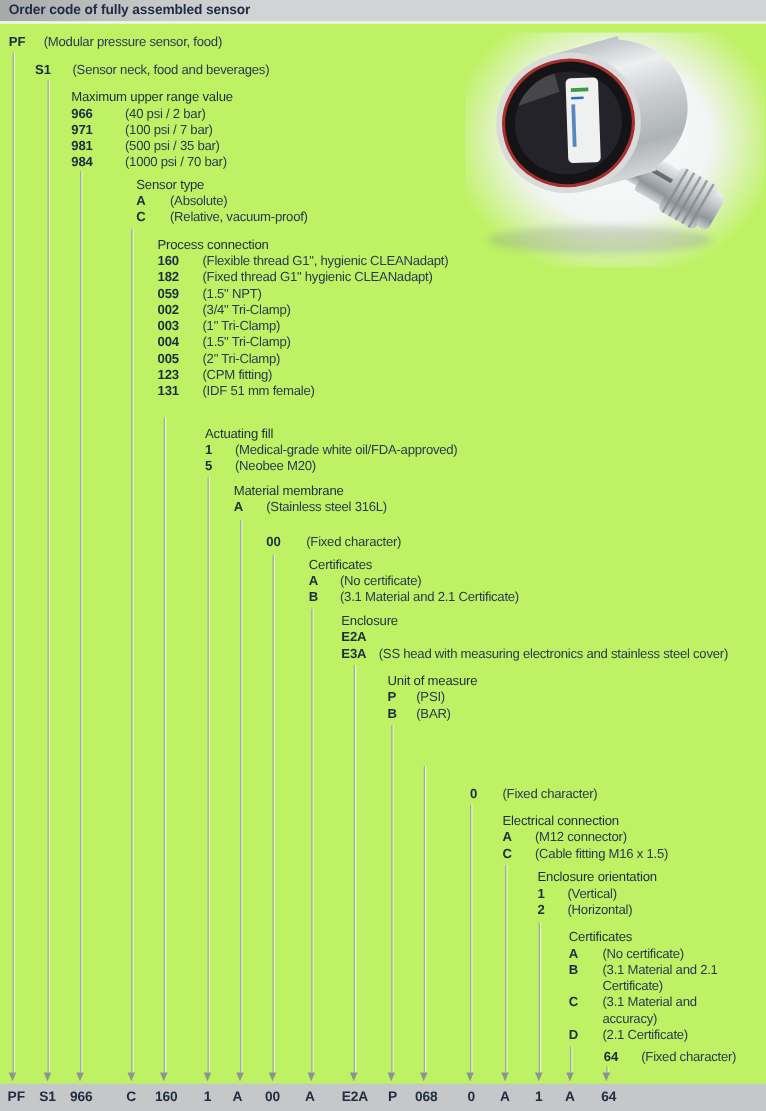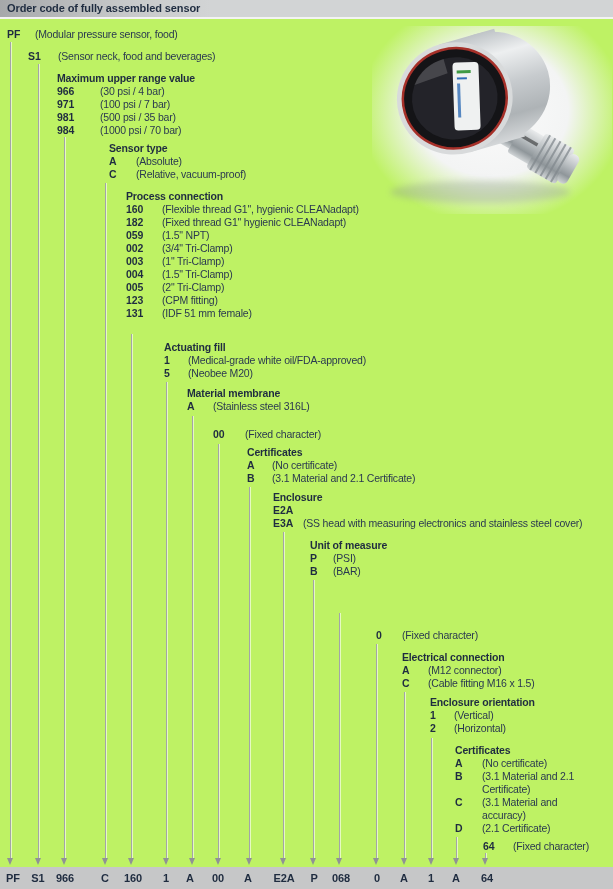--- a/index.html
+++ b/index.html
@@ -19,21 +19,21 @@
     border-bottom:2px solid #f3f3f3;
     z-index:3;
   }
   #header-bar .t{
     display:block;padding-left:7px;line-height:17px;
     font-size:11px;font-weight:bold;color:#1f2c40;letter-spacing:-0.1px;
   }
   
   .sec{position:absolute;z-index:2;}
   .sec-h{
-    font-size:10.5px;font-weight:bold;height:14px;line-height:14px;
+    font-size:10.5px;font-weight:normal;height:14px;line-height:14px;
     white-space:nowrap;letter-spacing:-0.15px;color:#1f2c40;
   }
   .row{display:flex;align-items:flex-start;line-height:13px;font-size:10.5px;white-space:nowrap;}
   .code{font-weight:bold;flex:0 0 var(--cw);color:#1f2c40;letter-spacing:-0.1px;}
   .lbl{font-weight:normal;color:#2a3950;letter-spacing:-0.2px;}
   .sec.wrap .row{white-space:normal;}
   .sec.wrap .lbl{width:112px;}
   
   .vline{
     position:absolute;width:1px;background:#a3a5a7;z-index:1;
@@ -151,21 +151,21 @@
     <div class="row">
         <span class="code">S1</span>
         <span class="lbl">(Sensor neck, food and beverages)</span>
       </div>
   </div>
 
   <div class="sec" style="left:57px;top:71px;--cw:43px">
     <div class="sec-h">Maximum upper range value</div>
     <div class="row">
         <span class="code">966</span>
-        <span class="lbl">(30 psi / 4 bar)</span>
+        <span class="lbl">(40 psi / 2 bar)</span>
       </div>
     <div class="row">
         <span class="code">971</span>
         <span class="lbl">(100 psi / 7 bar)</span>
       </div>
     <div class="row">
         <span class="code">981</span>
         <span class="lbl">(500 psi / 35 bar)</span>
       </div>
     <div class="row">

